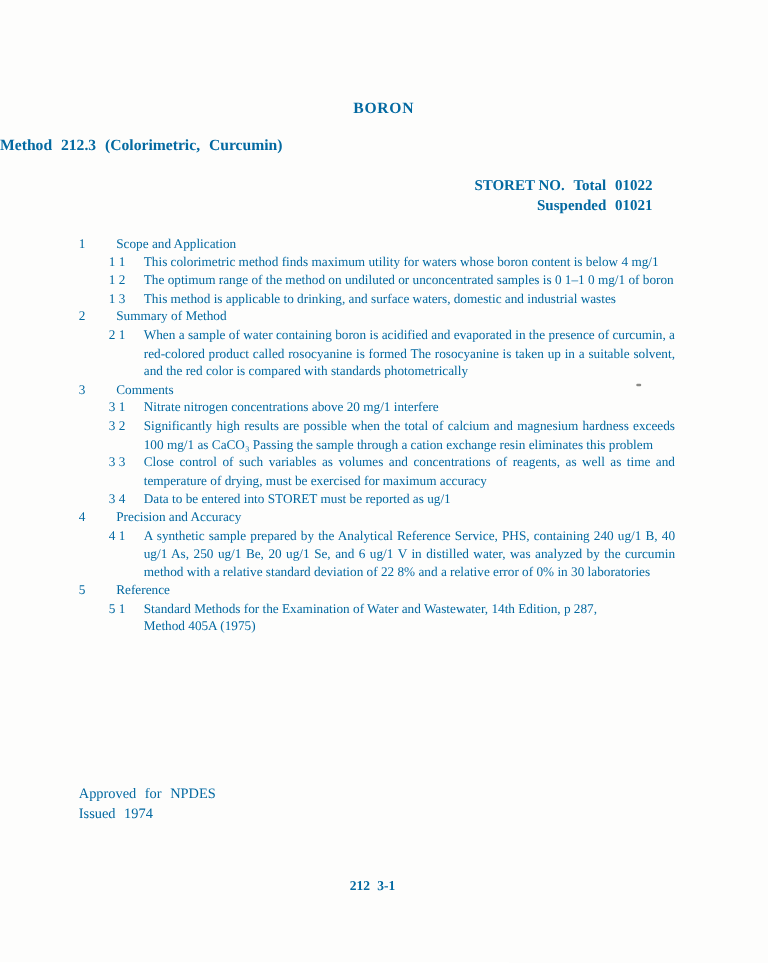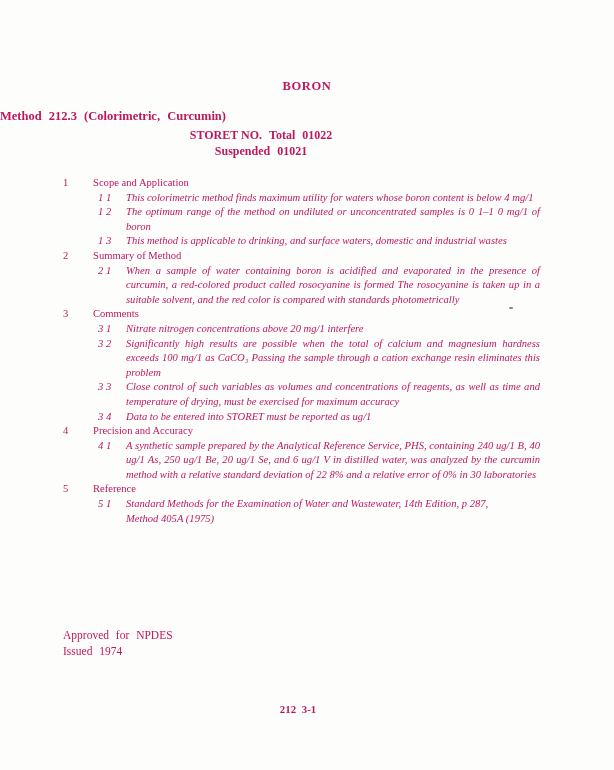--- a/index.html
+++ b/index.html
@@ -6,21 +6,21 @@
     margin: 0;
     padding: 0;
     background: #ffffff;
   }
   .page {
     position: relative;
     width: 614px;
     height: 770px;
     background: #fdfdfc;
     font-family: "Liberation Serif", "DejaVu Serif", serif;
-    color: #be185d;
+    color: #0369a1;
     overflow: hidden;
     box-sizing: border-box;
     padding-top: 79px;
   }
   .doc-title {
     text-align: center;
     font-weight: bold;
     font-size: 12.5px;
     line-height: 14px;
     letter-spacing: 0.6px;
@@ -29,37 +29,37 @@
   }
   .doc-subtitle {
     text-align: left;
     font-weight: bold;
     font-size: 12.5px;
     line-height: 14px;
     word-spacing: 4px;
     margin: 16px 0 0 0;
   }
   .storet {
-    margin-top: 4px;
+    margin-top: 17px;
     padding-right: 92px;
-    text-align: center;
+    text-align: right;
     font-weight: bold;
     font-size: 12px;
     line-height: 16px;
   }
   .storet .gap { display: inline-block; width: 7px; }
   .body-list {
     margin: 17px 74px 0 63px;
     font-size: 10.6px;
     line-height: 14.6px;
   }
   .row { display: flex; }
   .sec-head .num { width: 30px; flex-shrink: 0; }
   .sec-title { flex: 1; }
-  .sub { margin-left: 35px; font-style: italic; }
+  .sub { margin-left: 24px; }
   .sub .subnum { width: 28px; flex-shrink: 0; }
   .sub .subtext { flex: 1; }
   .just { text-align: justify; }
   .ln { display: block; }
   .footer {
     position: absolute;
     left: 63px;
     top: 627px;
     font-size: 11.5px;
     line-height: 16px;

